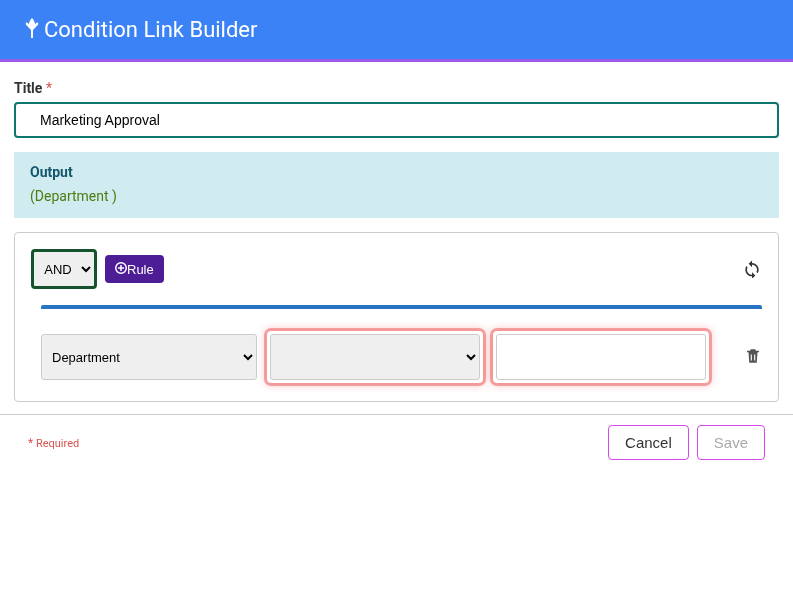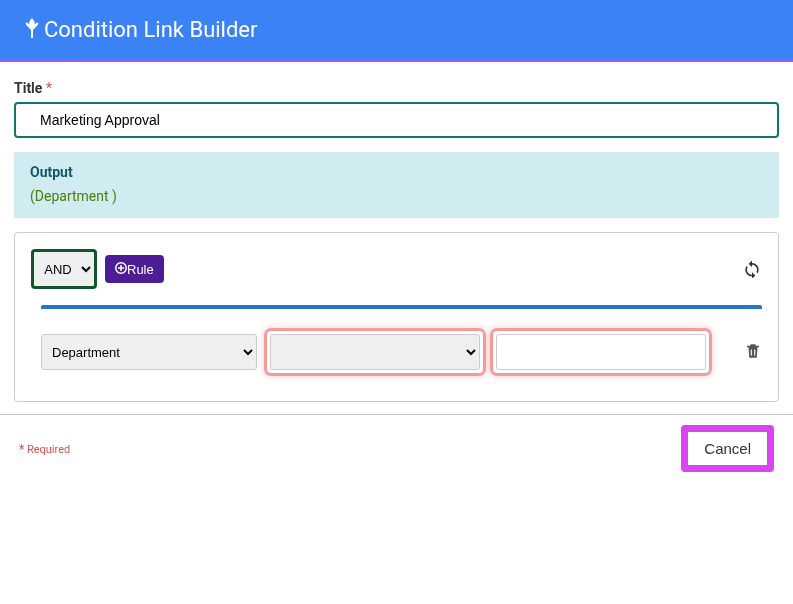--- a/index.html
+++ b/index.html
@@ -17,35 +17,35 @@
     .output-sub { color: #4d7c0f; font-size: 14px; margin-top: 8px; }
     .rule-builder { border: 1px solid #ccc; border-radius: 4px; padding: 16px; position: relative; min-height: 170px; }
     .rule-toolbar { display: flex; align-items: center; gap: 8px; margin-bottom: 16px; }
     .andor-select { padding: 4px 6px; border: 3px solid #14532d; border-radius: 4px; font-size: 13px; height: 40px; text-align: center; }
     .small-btn { background: #4c1d95; color: #fff; border: none; border-radius: 4px; padding: 5px 10px; font-size: 13px; display: inline-flex; align-items: center; cursor: pointer; height: 28px; }
     .small-btn .plus-icon { width: 12px; height: 12px; }
     .refresh-icon-wrap { margin-left: auto; cursor: pointer; color: #333; }
     .refresh-icon-wrap svg { width: 20px; height: 20px; }
     .rule-row-wrap { border-top: 4px solid #2775c3; border-radius: 2px; padding-top: 22px; margin-left: 10px; margin-right: 0; }
     .rule-row { display: flex; align-items: center; gap: 10px; }
-    .field-select, .operator-select, .value-input { height: 36px; border: 1px solid #ccc; border-radius: 3px; padding: 2px 6px; font-size: 13px; }
+    .field-select, .operator-select, .value-input { height: 46px; border: 1px solid #ccc; border-radius: 3px; padding: 2px 6px; font-size: 13px; }
     .field-select { flex: 0 0 216px; }
     .operator-select { flex: 0 0 216px; }
     .value-input { flex: 0 0 216px; }
     .invalid-wrap { position: relative; border-radius: 4px; padding: 3px; box-shadow: 0 0 0 3px rgba(238, 98, 98, 0.55), 0 0 8px 2px rgba(238, 98, 98, 0.4); }
     .invalid-wrap .operator-select, .invalid-wrap .value-input { width: 100%; flex: auto; }
     .invalid-wrap { display: inline-block; }
     .w216 { width: 216px; }
     .trash { margin-left: auto; cursor: pointer; color: #555; }
     .trash svg { width: 18px; height: 20px; }
-    .footer { border-top: 1px solid #ccc; padding: 10px 19px; display: flex; align-items: center; gap: 24px; }
+    .footer { border-top: 1px solid #ccc; padding: 10px 28px; display: flex; align-items: center; gap: 24px; }
     .req-note { color: #d9534f; font-size: 11px; }
     .req-note .star { font-size: 12px; }
     .footer-btns { margin-left: auto; display: flex; gap: 8px; }
-    .btn { border: 7px solid #d946ef; background: #fff; border-radius: 4px; padding: 8px 16px; font-size: 15px; cursor: pointer; color: #333; }
+    .btn { border: 1px solid #d946ef; background: #fff; border-radius: 4px; padding: 8px 16px; font-size: 15px; cursor: pointer; color: #333; }
     .btn.disabled { color: #aaa; cursor: not-allowed; }
   </style>
 </head>
 <body>
 
 <div class="header">
   <span>
     <svg class="header-icon" viewBox="0 0 24 24" fill="#fff">
       <path d="M12 2 C12 2 9 5 9 8 C9 9 9.5 9.8 10.2 10.3 L8 7 C7.5 6.3 6.5 6.2 6 6.8 C5.5 7.4 5.6 8.3 6.2 8.9 L11 14 L11 22 L13 22 L13 14 L17.8 8.9 C18.4 8.3 18.5 7.4 18 6.8 C17.5 6.2 16.5 6.3 16 7 L13.8 10.3 C14.5 9.8 15 9 15 8 C15 5 12 2 12 2 Z"></path>
     </svg>
@@ -115,14 +115,15 @@
 
 </div>
 
 <div class="footer">
   <span class="req-note">
     <span class="star">*</span>
     <span>Required</span>
   </span>
   <div class="footer-btns">
     <button class="btn">Cancel</button>
+    <button class="btn disabled">Save</button>
   </div>
 </div>
 
 </body></html>

